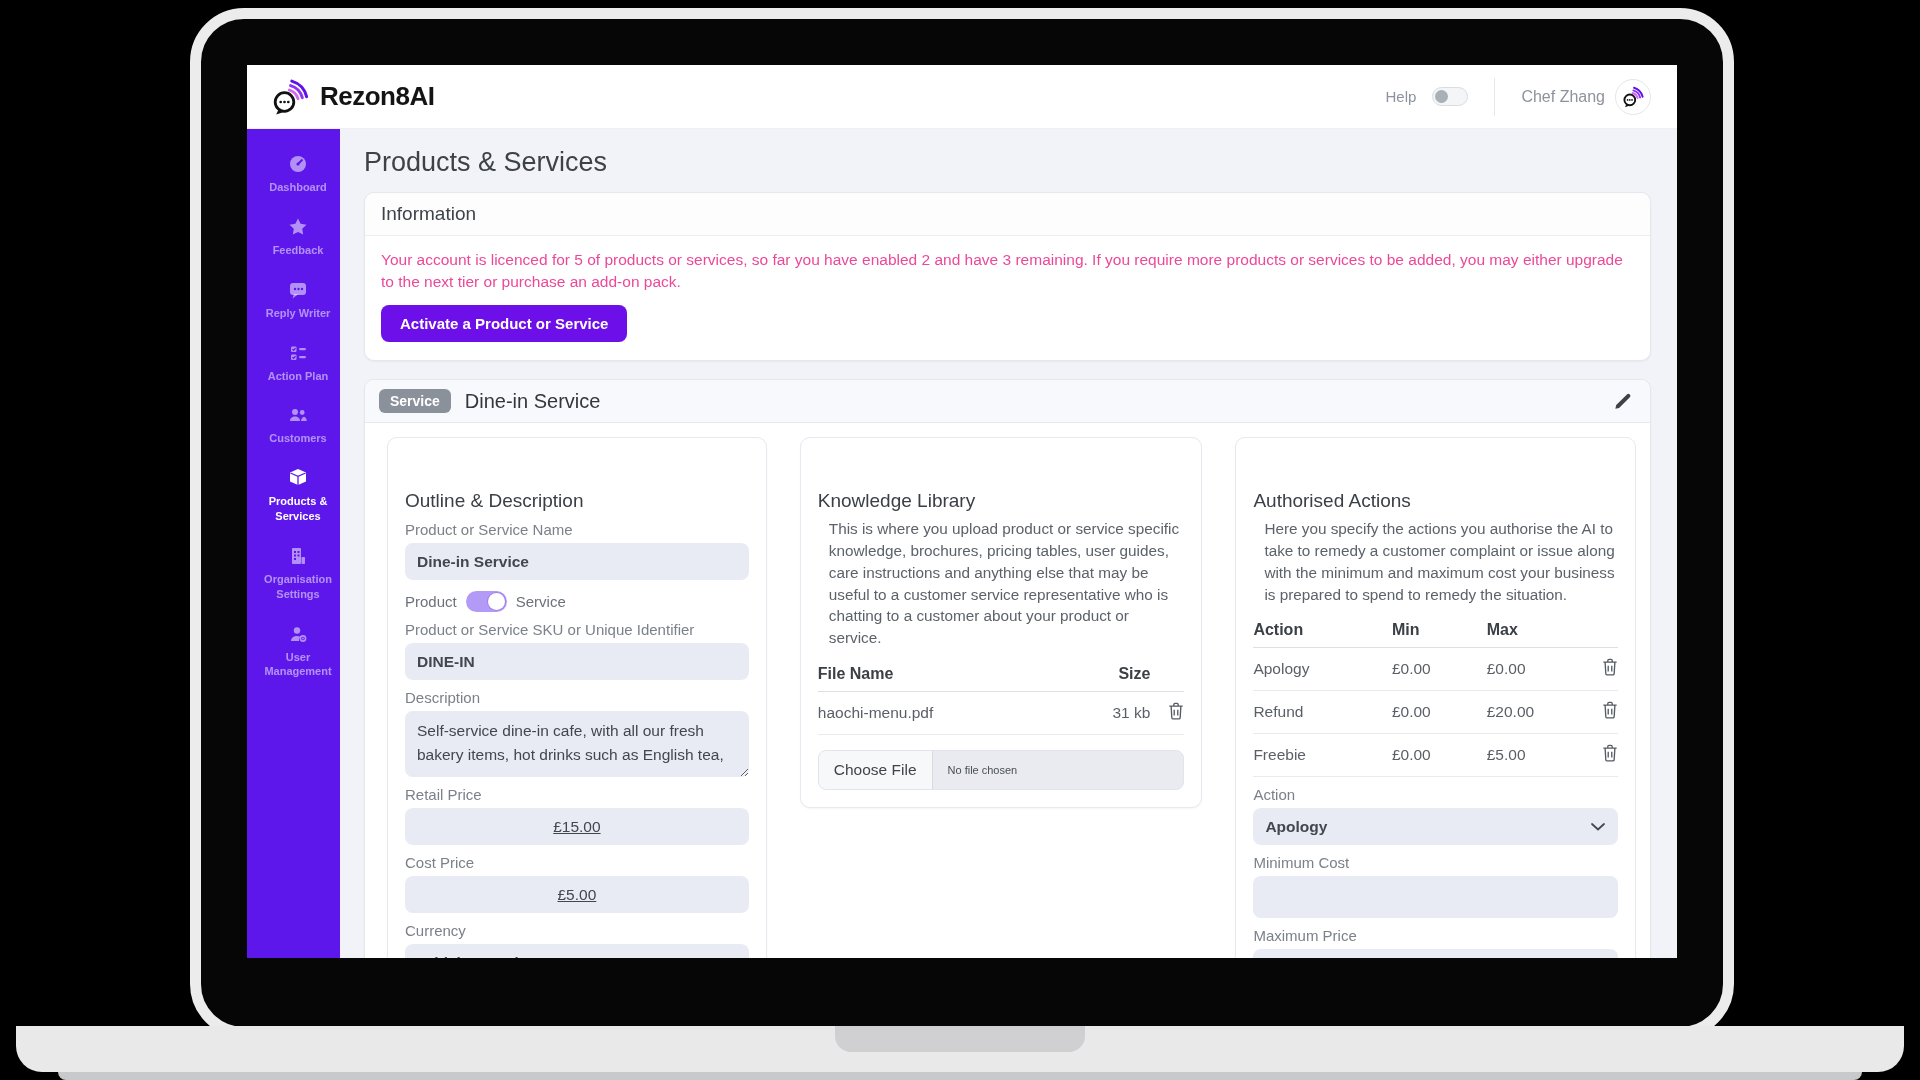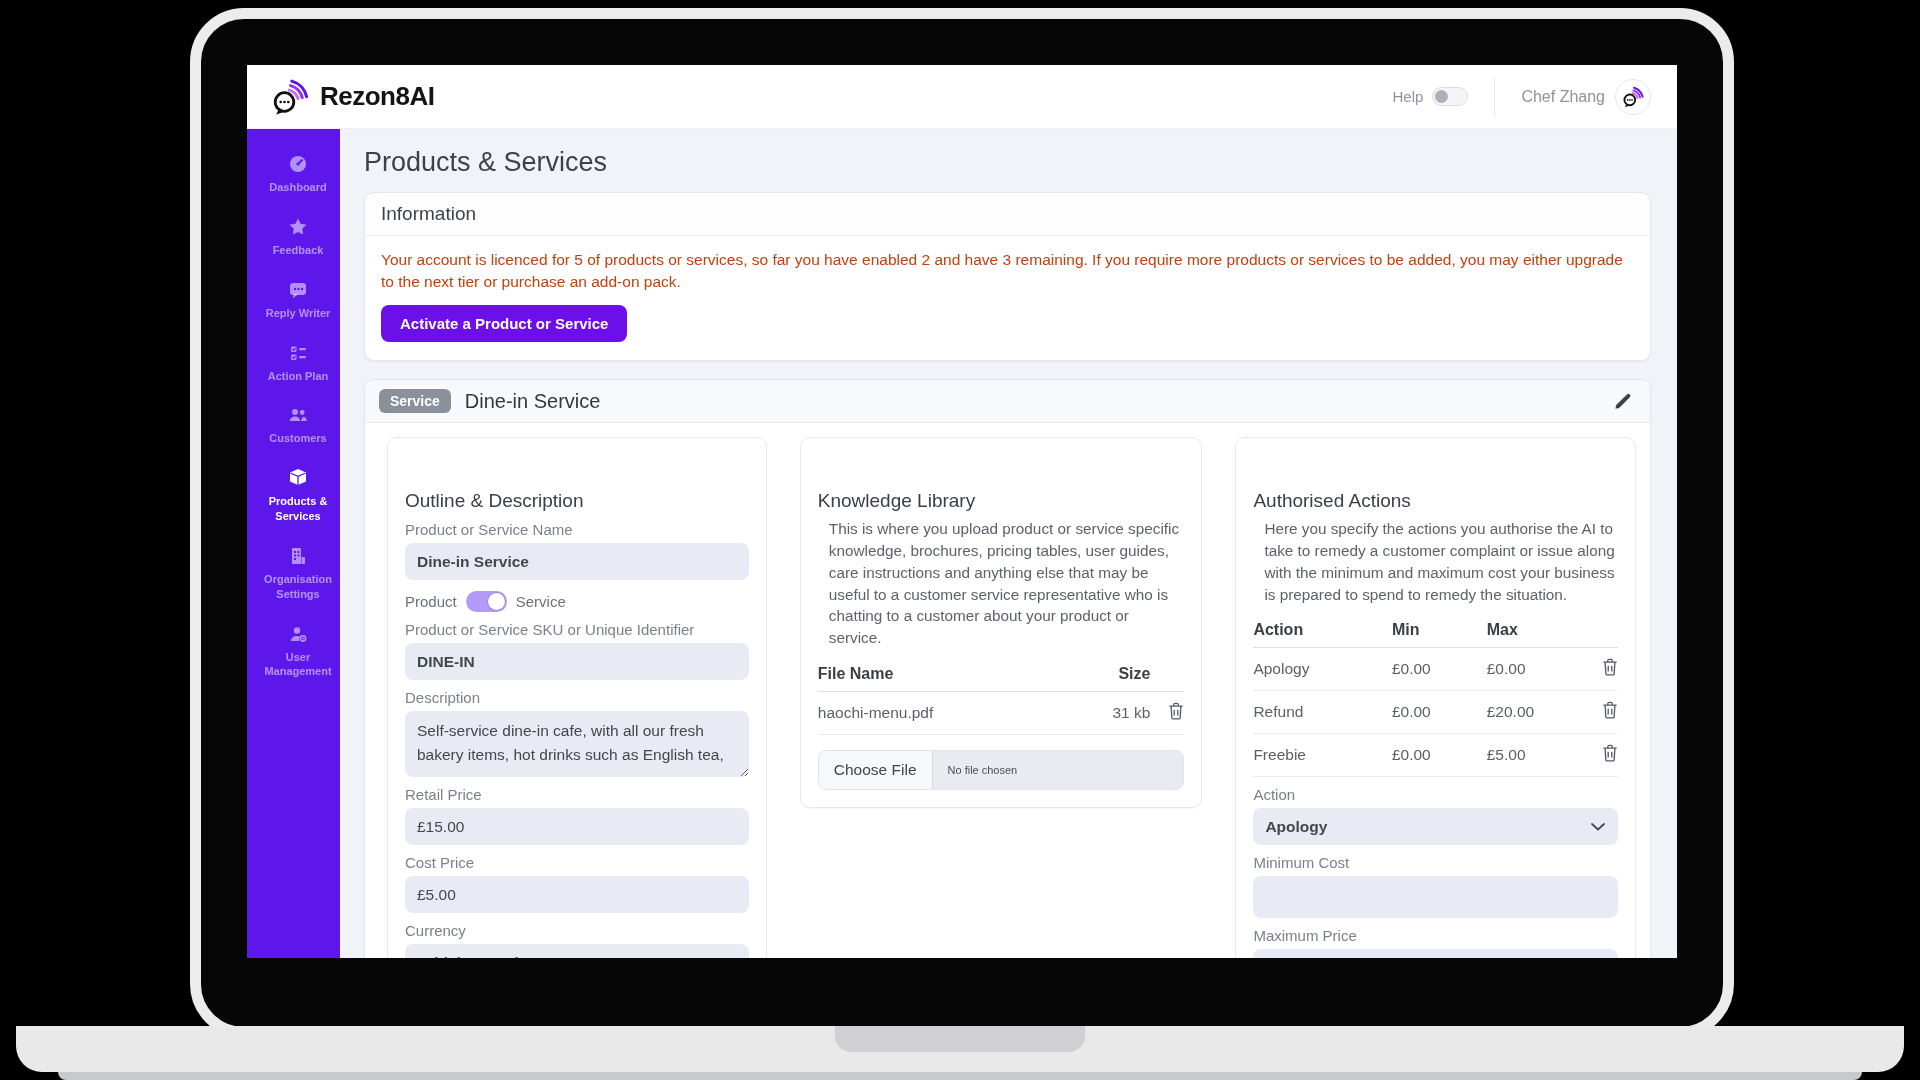--- a/index.html
+++ b/index.html
@@ -19,21 +19,21 @@
   
   .screen { position:absolute; left:247px; top:65px; width:1430px; height:893px;
             background:#fff; display:flex; flex-direction:column; overflow:hidden; }
 
   
   .app-header { height:64px; flex-shrink:0; background:#fff; display:flex; align-items:center;
                 padding:0 26px 0 22px; border-bottom:1px solid #eef0f3; }
   .brand { display:flex; align-items:center; gap:9px; cursor:pointer;text-align:center; }
   .brand-name { font-size:26px; font-weight:800; color:#141414; letter-spacing:-0.5px; }
   .header-right { margin-left:auto; display:flex; align-items:center; }
-  .help-group { display:flex; align-items:center; gap:9px; color:#8d939c; font-size:15px; }
+  .help-group { display:flex; align-items:center; gap:16px; color:#8d939c; font-size:15px; }
   .mini-toggle { width:36px; height:19px; background:#f4f5f7; border:1px solid #d9dde3;
                  border-radius:10px; position:relative; cursor:pointer; display:inline-block; }
   .mini-toggle .knob { position:absolute; left:2px; top:2px; width:13px; height:13px;
                        border-radius:50%; background:#aab0b8; }
   .v-divider { width:1px; height:38px; background:#e5e7eb; margin:0 26px; }
   .user-group { display:flex; align-items:center; gap:10px; color:#8d939c; font-size:16px; cursor:pointer; }
   .avatar { width:36px; height:36px; border-radius:50%; border:1px solid #e3e6ea;
             display:flex; align-items:center; justify-content:center; background:#fff; }
 
   
@@ -51,21 +51,21 @@
 
   
   .content { flex:1; background:#f2f3f8; padding:16px 26px 0 24px; overflow:hidden; }
   .page-title { font-size:27px; font-weight:500; color:#3d4249; margin:2px 0 14px 0; }
 
   .card { background:#fff; border:1px solid #e4e7ec; border-radius:10px;
           box-shadow:0 1px 2px rgba(16,24,40,.05); }
   .card-header { padding:10px 16px; font-size:19px; color:#3e434a;
                  border-bottom:1px solid #eceef2; border-radius:10px 10px 0 0; background:#fdfdfe; }
   .card-body { padding:13px 16px 18px 16px; }
-  .card-body p { font-size:15.5px; line-height:1.4; color:#c2410c; max-width:1280px; }
+  .card-body p { font-size:15.5px; line-height:1.4; color:#ec4899; max-width:1280px; }
   .btn-primary { margin-top:13px; background:#6c0fe8; color:#fff; border:none; border-radius:8px;
                  font-family:inherit; font-size:15px; font-weight:700; padding:10px 19px; cursor:pointer; }
 
   .service-card { margin-top:18px; }
   .service-header { display:flex; align-items:center; gap:14px; padding:9px 18px 9px 14px;
                     background:#f8f9fc; border-bottom:1px solid #e6e9ee; border-radius:10px 10px 0 0; }
   .badge { background:#8b919b; color:#fff; font-size:14px; font-weight:700; padding:4px 11px;
            border-radius:6px; }
   .service-title { font-size:20px; font-weight:500; color:#33373d; }
   .pencil-btn { margin-left:auto; cursor:pointer; display:flex; }
@@ -77,21 +77,21 @@
   .panel p { font-size:15.3px; line-height:1.42; color:#5c626a; margin-top:6px;margin-left:11px; }
   .panel-outline { width:383px; }
   .panel-knowledge { width:406px; }
   .panel-actions { width:404px; }
 
   .fld-label { display:block; font-size:15px; color:#7b818a; margin:9px 0 5px 0; }
   .field { width:100%; height:37px; background:#e9ebf4; border:none; border-radius:8px;
            padding:0 12px; font-family:inherit; font-size:15.5px; color:#42474e; font-weight:600;
            display:flex; align-items:center; }
   input.field { display:block; line-height:37px; }
-  .field.num { text-align:left; font-weight:500; }
+  .field.num { text-align:center; font-weight:500;text-decoration:underline; }
   textarea.field { height:66px; padding:8px 12px; line-height:1.5; font-weight:400; resize:vertical;
                    display:block; }
   .select { position:relative; cursor:pointer; }
   .select .chev { position:absolute; right:13px; top:50%; transform:translateY(-50%); color:#43484f; }
 
   .toggle-row { display:flex; align-items:center; gap:9px; margin:11px 0 2px 0;
                 font-size:15px; color:#6c727b; }
   .switch { width:41px; height:21px; border-radius:11px; background:#b49af7; position:relative;
             cursor:pointer; display:inline-block; }
   .switch .knob { position:absolute; right:2px; top:2px; width:17px; height:17px; border-radius:50%;

